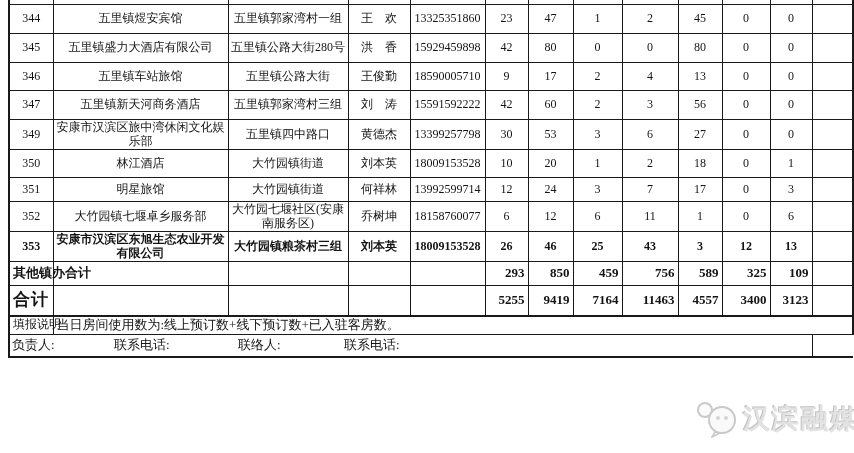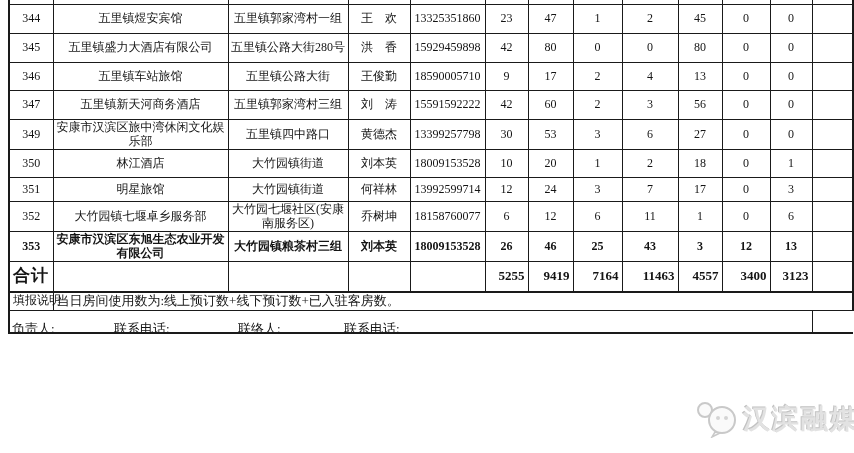--- a/index.html
+++ b/index.html
@@ -13,21 +13,21 @@
   td.edge-r{border-right:2px solid #1a1a1a;}
   td.overflow-label{white-space:nowrap;overflow:visible;text-align:left;padding-left:3px;
                     font-weight:bold;font-size:13px;}
   tr.subtotal-row td.val, tr.total-row td.val{font-weight:bold;text-align:right;padding-right:3px;font-size:13px;}
   tr.total-row td.total-label{font-size:17px;letter-spacing:1px;border-bottom:2px solid #1a1a1a;}
   tr.total-row td{border-bottom:2px solid #1a1a1a;margin-top:15px;}
   tr.note-row td{border-bottom:1px solid #1a1a1a;}
   td.note-text{text-align:left;padding-left:3px;font-size:13px;white-space:nowrap;}
   tr.footer-row td{border-bottom:2px solid #1a1a1a;height:21px;}
   td.footer-cell{position:relative;text-align:left;}
-  td.footer-cell span{position:absolute;top:3px;font-size:13px;white-space:nowrap;margin-top:8px;}
+  td.footer-cell span{position:absolute;top:3px;font-size:13px;white-space:nowrap;}
   td.ghost{border-right:none;border-bottom:none;background:#fff;}
   .watermark{position:absolute;left:693px;top:396px;display:flex;align-items:center;
              color:#e2e2e2;text-shadow:-1px -1px 0 #c2c2c2,1px 1px 0 #ffffff;}
   .watermark .wm-text{font-size:27px;font-weight:bold;letter-spacing:2px;
              font-family:"Liberation Sans","DejaVu Sans",sans-serif;}
   .wm-icon{margin-right:4px;}
 </style>
 </head>
 <body>
 
@@ -194,20 +194,35 @@
           <td>18009153528</td>
           <td>26</td>
           <td>46</td>
           <td>25</td>
           <td>43</td>
           <td>3</td>
           <td>12</td>
           <td>13</td>
           <td class="edge-r"></td>
         </tr>
+        <tr class="subtotal-row" style="height:24px">
+        <td class="edge-l overflow-label">其他镇办合计</td>
+        <td></td>
+          <td></td>
+        <td></td>
+          <td></td>
+        <td class="val">293</td>
+        <td class="val">850</td>
+        <td class="val">459</td>
+        <td class="val">756</td>
+        <td class="val">589</td>
+        <td class="val">325</td>
+        <td class="val">109</td>
+        <td class="edge-r"></td>
+      </tr>
       <tr class="total-row" style="height:30px">
         <td class="edge-l overflow-label total-label">合计</td>
         <td></td>
           <td></td>
         <td></td>
           <td></td>
         <td class="val">5255</td>
         <td class="val">9419</td>
         <td class="val">7164</td>
         <td class="val">11463</td>

